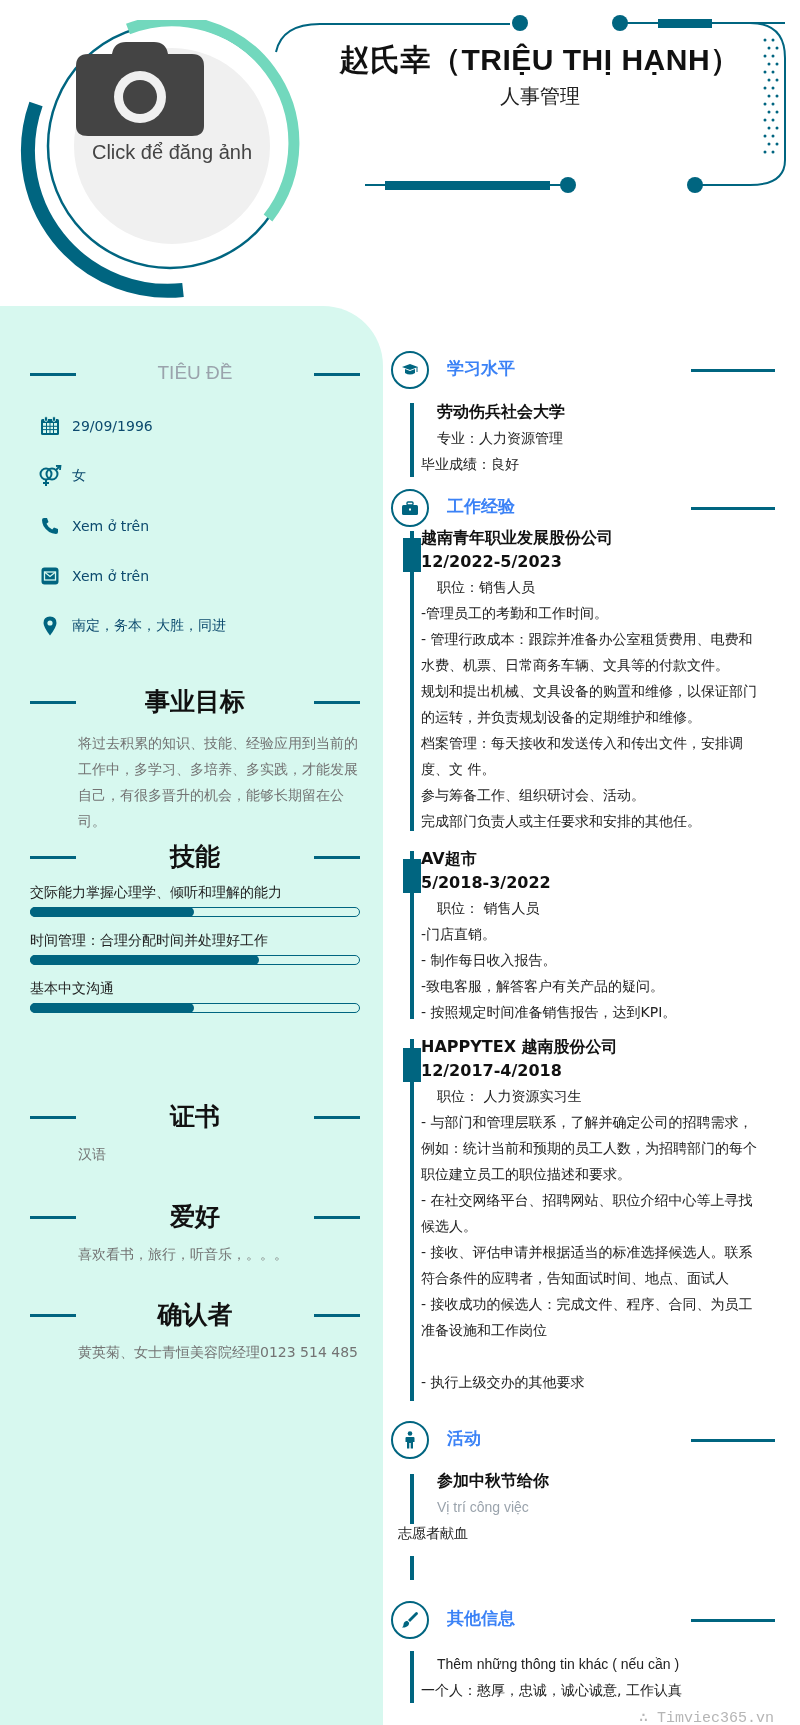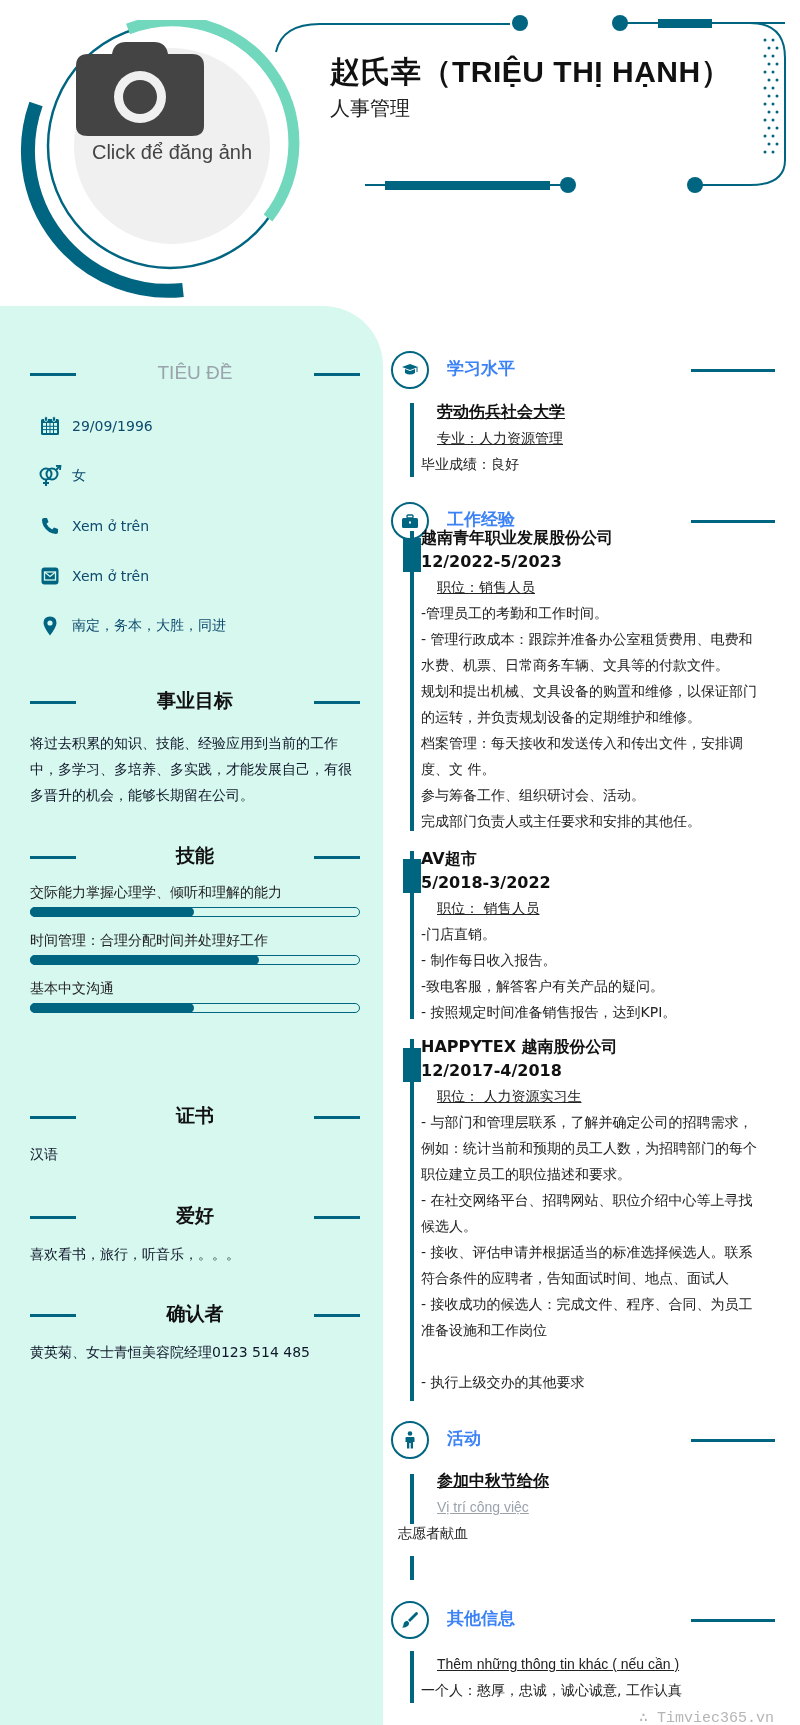--- a/index.html
+++ b/index.html
@@ -7,58 +7,58 @@
   body { font-family: "DejaVu Sans", "Liberation Sans", sans-serif; color: #1a1a1a; position: relative; min-height: 1725px; }
 
   
   .header { position: relative; height: 306px; width: 800px; }
   .avatar-wrap { position: absolute; left: 18px; top: 20px; width: 280px; height: 272px; }
   .avatar-wrap svg { position: absolute; left: 0; top: 0; }
   .avatar-circle { position: absolute; left: 56px; top: 28px; width: 196px; height: 196px; border-radius: 50%; background: #f0f0f0; display: flex; flex-direction: column; align-items: center; justify-content: center; cursor: pointer; }
   .avatar-circle .cam { width: 132px; height: 98px; margin-top: -8px; }
   .avatar-label { font-family: "Liberation Sans", sans-serif; font-size: 20px; color: #444; margin-top: 12px; }
 
-  .name-block { position: absolute; left: 330px; top: 52px; width: 420px; text-align: left; }
+  .name-block { position: absolute; left: 330px; top: 40px; width: 420px; text-align: center; }
   .name { font-family: "Liberation Sans", sans-serif; font-size: 30px; font-weight: bold; color: #111; letter-spacing: 0.5px; }
   .job-title { font-size: 20px; color: #222; margin-top: 2px; }
 
   
   .sidebar { position: absolute; left: 0; top: 306px; width: 383px; height: 1669px; background: #d7f8ef; border-top-right-radius: 60px; }
   .side-section { position: absolute; left: 30px; width: 330px; }
   .side-head { position: relative; height: 30px; display: flex; align-items: center; justify-content: center; }
   .side-head::before, .side-head::after { content: ""; position: absolute; top: 50%; width: 46px; height: 3px; background: #006580; }
   .side-head::before { left: 0; }
   .side-head::after { right: 0; }
-  .side-head span { font-size: 19px; font-weight: bold; color: #111; }
+  .side-head span { font-size: 25px; font-weight: bold; color: #111; }
   .side-head.muted span { font-weight: normal; color: #9aa3ac; font-family: "Liberation Sans", sans-serif; font-size: 19px; }
 
   .info-row { display: flex; align-items: center; height: 24px; margin-bottom: 26px; font-size: 14px; color: #0c4a6e; }
   .info-row .ico { width: 24px; height: 24px; margin-left: 8px; margin-right: 10px; display: flex; align-items: center; justify-content: center; }
 
-  .para { font-size: 14px; line-height: 26px; color: #0f172a; }
+  .para { font-size: 14px; line-height: 26px; color: #737373; margin-left: 48px; }
 
   .skill { margin-bottom: 12px; }
   .skill-label { font-size: 14px; color: #222; height: 22px; line-height: 22px; }
   .skill-bar { position: relative; height: 10px; border: 1.5px solid #006580; border-radius: 6px; margin-top: 4px; }
   .skill-fill { position: absolute; left: -1.5px; top: -1.5px; height: 10px; background: #006580; border-radius: 6px; }
 
   
   .main { position: absolute; left: 383px; top: 306px; width: 417px; }
   .sec-head { position: absolute; left: 8px; width: 384px; height: 40px; }
   .sec-icon { position: absolute; left: 0; top: 0; width: 38px; height: 38px; border: 2.5px solid #006580; border-radius: 50%; background: #fff; display: flex; align-items: center; justify-content: center; }
   .sec-title { position: absolute; left: 56px; top: 6px; font-size: 17px; font-weight: bold; color: #3b82f6; }
   .sec-line { position: absolute; right: 0; top: 18px; width: 84px; height: 2.5px; background: #006580; }
 
   .vline { position: absolute; width: 4px; background: #006580; }
   .marker { position: absolute; width: 18px; height: 34px; background: #006580; }
 
   .block { position: absolute; left: 38px; width: 370px; font-size: 14px; color: #222; }
   .block .line { line-height: 26px; }
   .bold-title { font-size: 16px; font-weight: bold; color: #111; line-height: 24px; }
-  .indent { padding-left: 16px; text-decoration: underline; }
+  .indent { padding-left: 16px; }
   .muted-text { color: #9aa3ac; font-family: "Liberation Sans", sans-serif; }
 
   .watermark { position: absolute; right: 26px; top: 1708px; font-family: "Liberation Mono", monospace; font-size: 15px; color: #b5b5b5; }
 </style>
 </head>
 <body>
 
 <div class="header">
   <div class="avatar-wrap">
     <svg width="290" height="290" viewBox="0 0 290 290">
@@ -266,21 +266,21 @@
     <div class="sec-title">学习水平</div>
     <div class="sec-line"></div>
   </div>
   <div class="vline" style="left:27px;top:97px;height:74px"></div>
   <div class="block" style="top:93px">
     <div class="bold-title indent" style="line-height:26px">劳动伤兵社会大学</div>
     <div class="line indent">专业：人力资源管理</div>
     <div class="line">毕业成绩：良好</div>
   </div>
 
-  <div class="sec-head" style="top:196px">
+  <div class="sec-head" style="top:183px">
     <div class="sec-icon">
       <svg width="18" height="15" viewBox="0 0 18 15">
           <rect x="6" y="1" width="6" height="3" rx="1" fill="none" stroke="#006580" stroke-width="1.4"></rect>
           <rect x="1" y="4" width="16" height="10" rx="1.5" fill="#006580"></rect>
           <rect x="8" y="7.5" width="2" height="2" fill="#fff"></rect>
         </svg>
     </div>
     <div class="sec-title">工作经验</div>
     <div class="sec-line"></div>
   </div>

